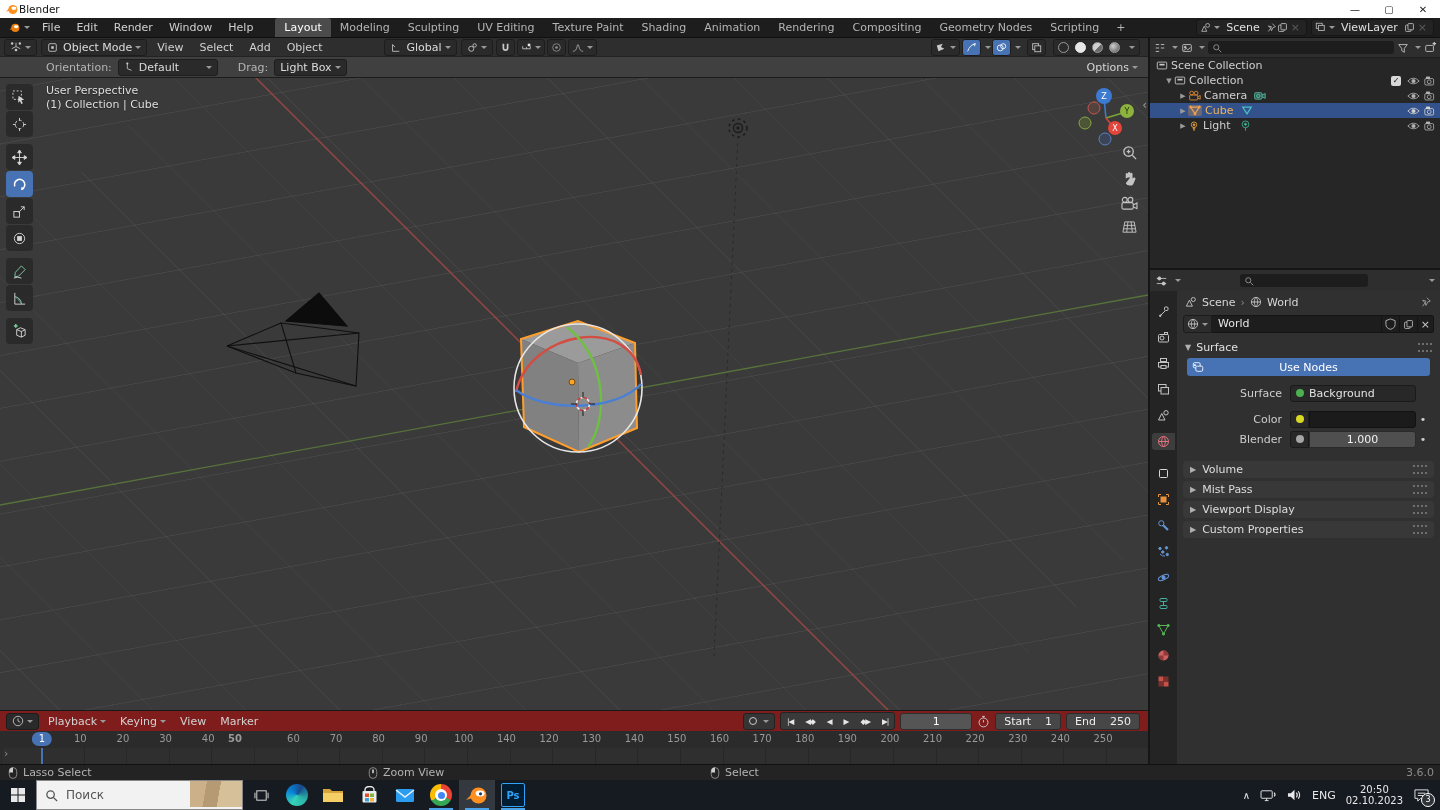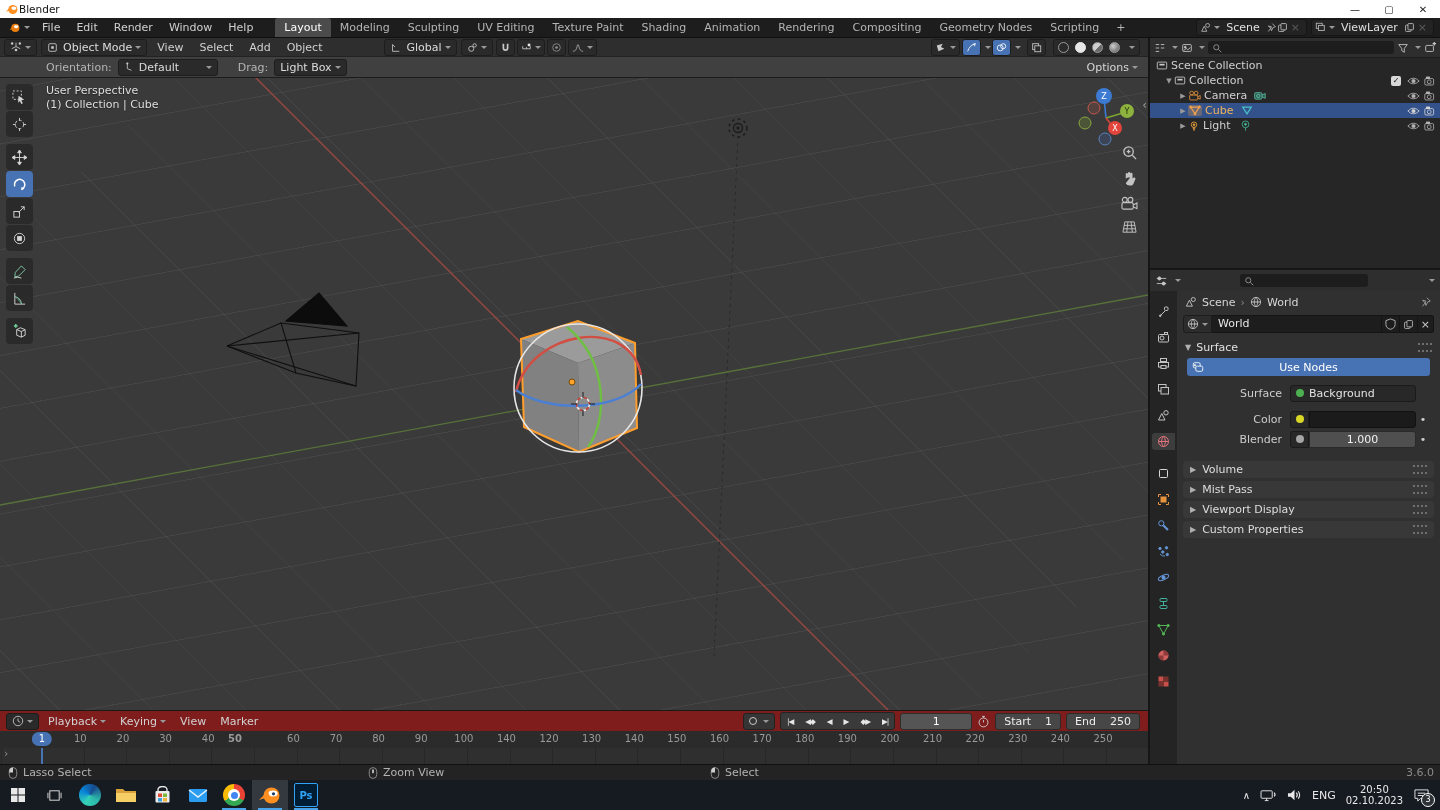--- a/index.html
+++ b/index.html
@@ -1009,20 +1009,28 @@
 
 <div id="taskbar" class="abs">
   <div class="tb-btn">
     <svg width="16" height="16" viewBox="0 0 16 16" fill="#e8e8e8">
         <rect x="1" y="1" width="6.5" height="6.5"></rect>
         <rect x="8.5" y="1" width="6.5" height="6.5"></rect>
         <rect x="1" y="8.5" width="6.5" height="6.5"></rect>
         <rect x="8.5" y="8.5" width="6.5" height="6.5"></rect>
       </svg>
   </div>
+  <div id="tb-search">
+    <svg width="13" height="13" viewBox="0 0 14 14" fill="none" stroke="#555" stroke-width="1.4" style="margin-left:8px">
+        <circle cx="6" cy="6" r="4"></circle>
+        <line x1="9" y1="9" x2="13" y2="13"></line>
+      </svg>
+    <span class="ph">Поиск</span>
+    <div id="tb-art"></div>
+  </div>
   <div class="tb-btn">
     <svg width="17" height="15" viewBox="0 0 18 16" fill="none" stroke="#e0e0e0">
         <rect x="4" y="3" width="10" height="10"></rect>
         <path d="M2 5 V11 M16 5 V11"></path>
       </svg>
   </div>
   <div class="tb-btn">
       <span class="ic-circle ic-edge"></span>
     </div>
   <div class="tb-btn">

